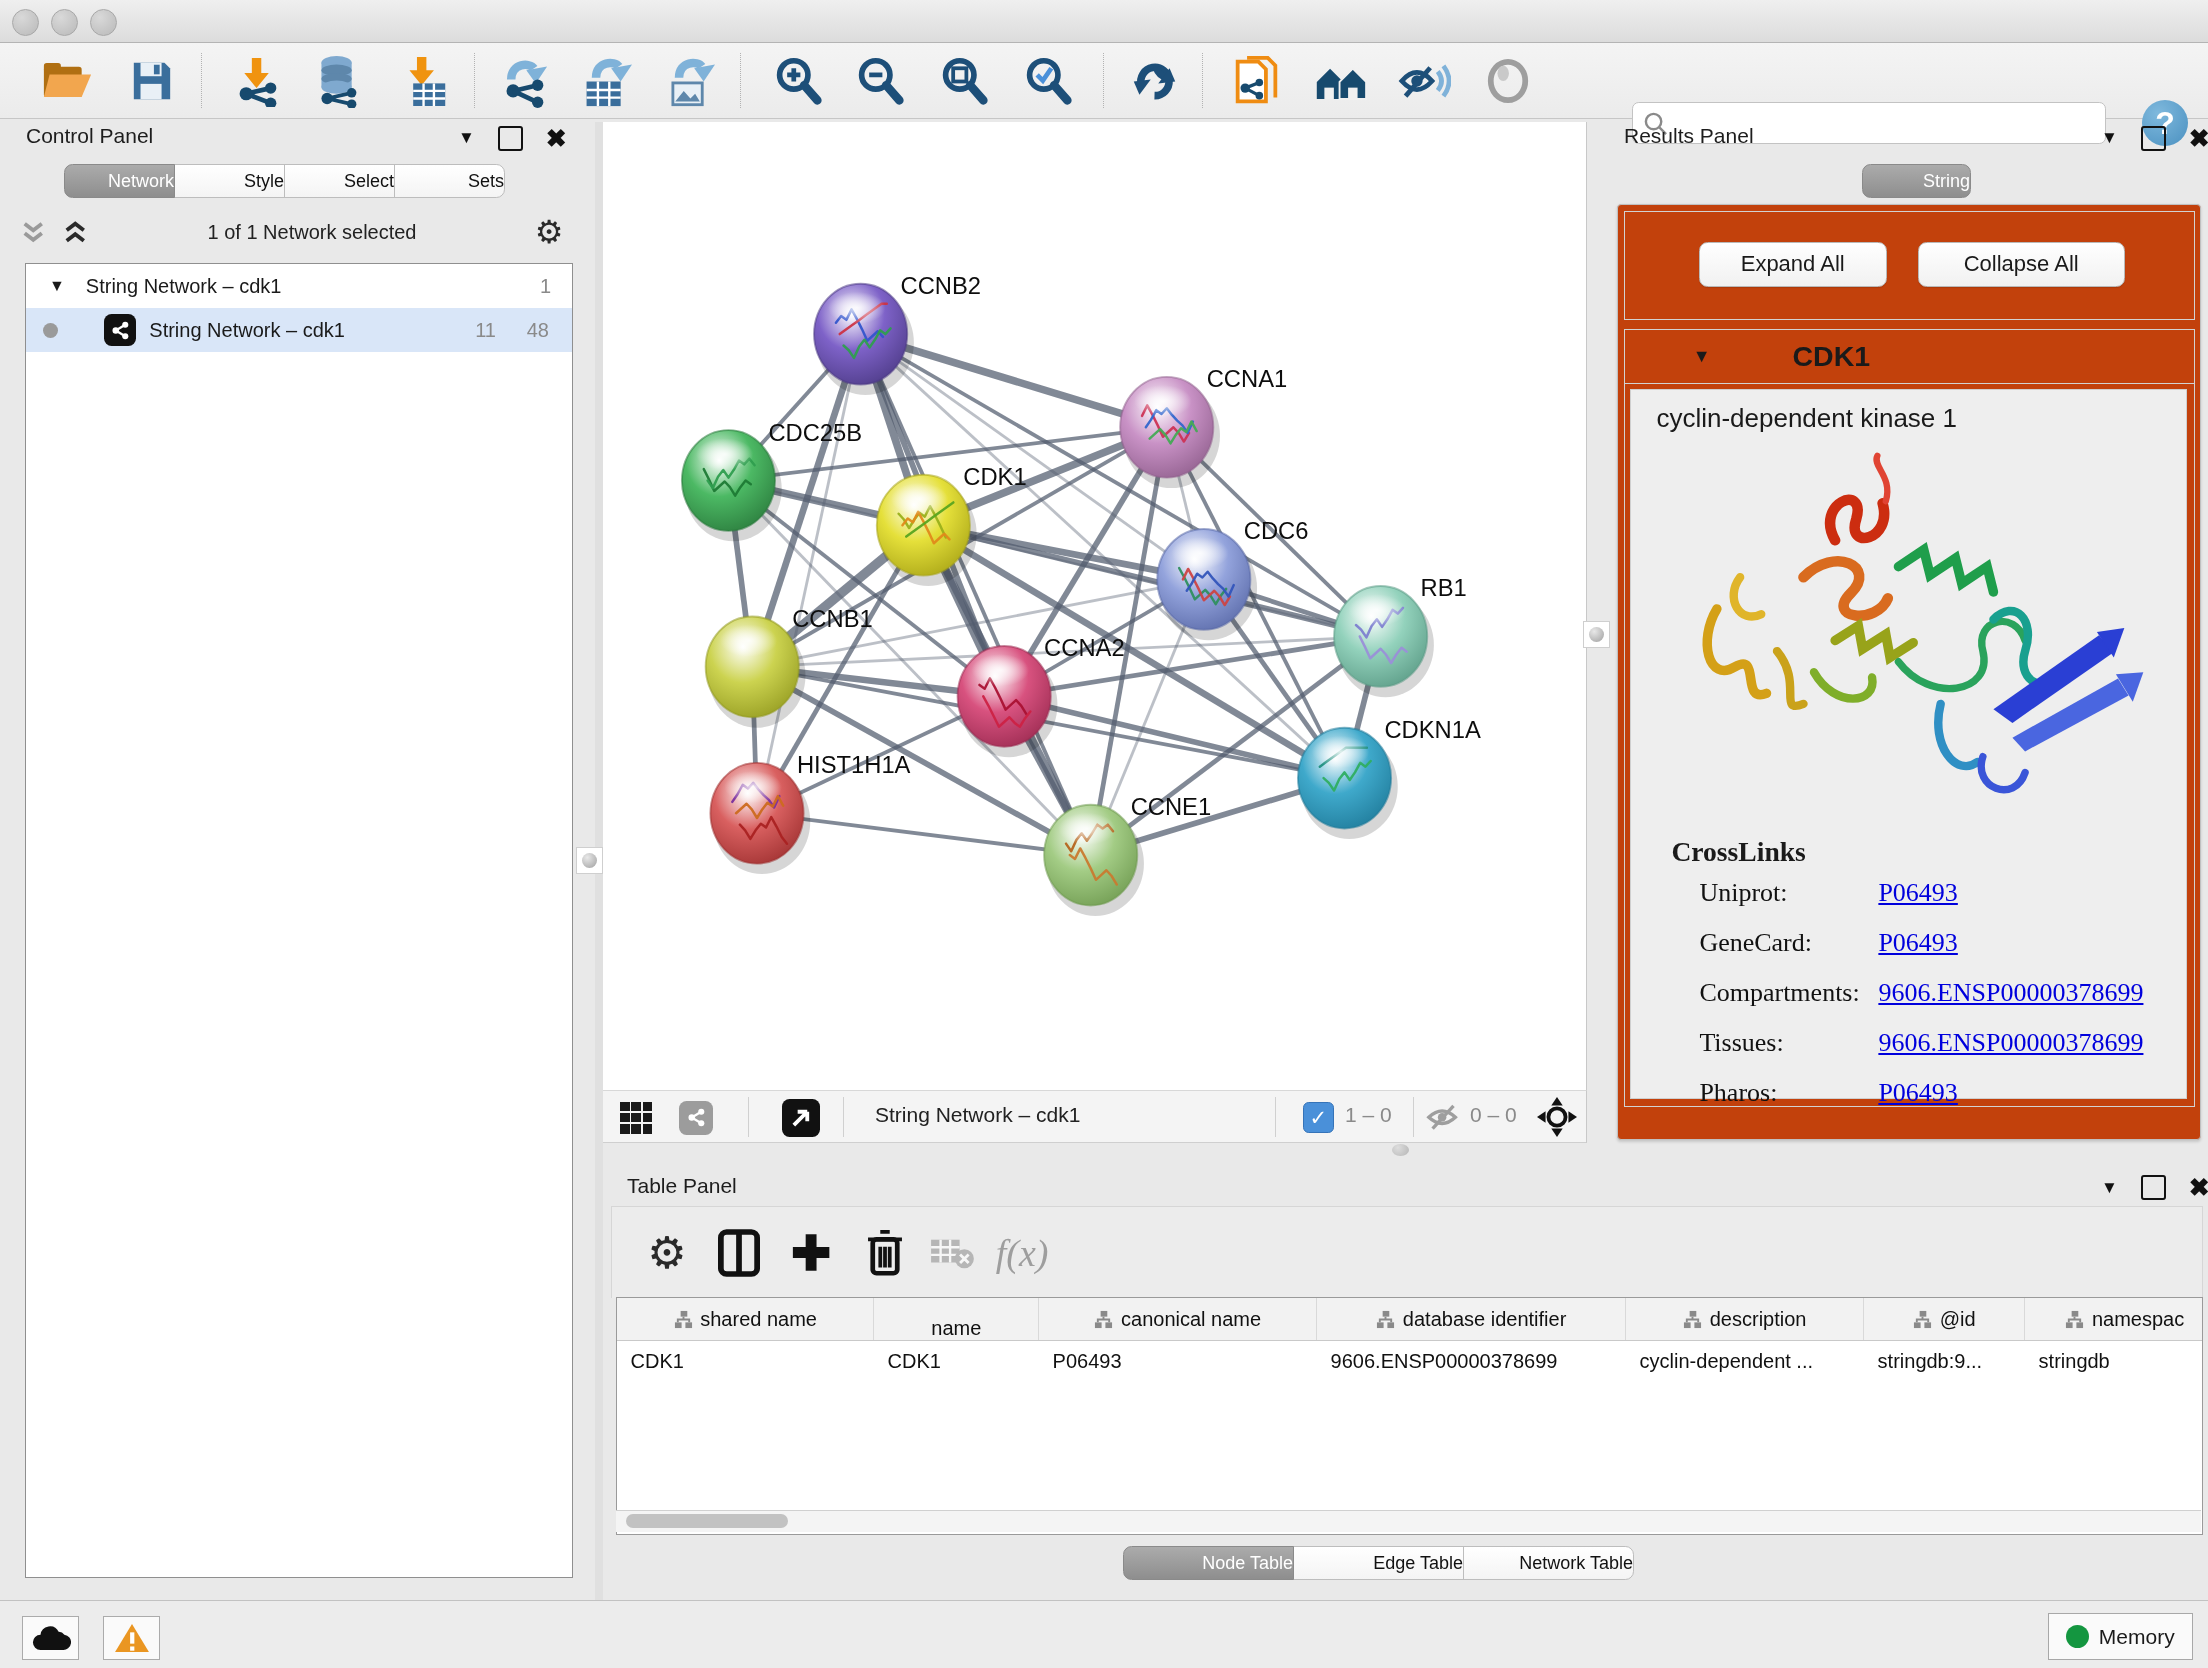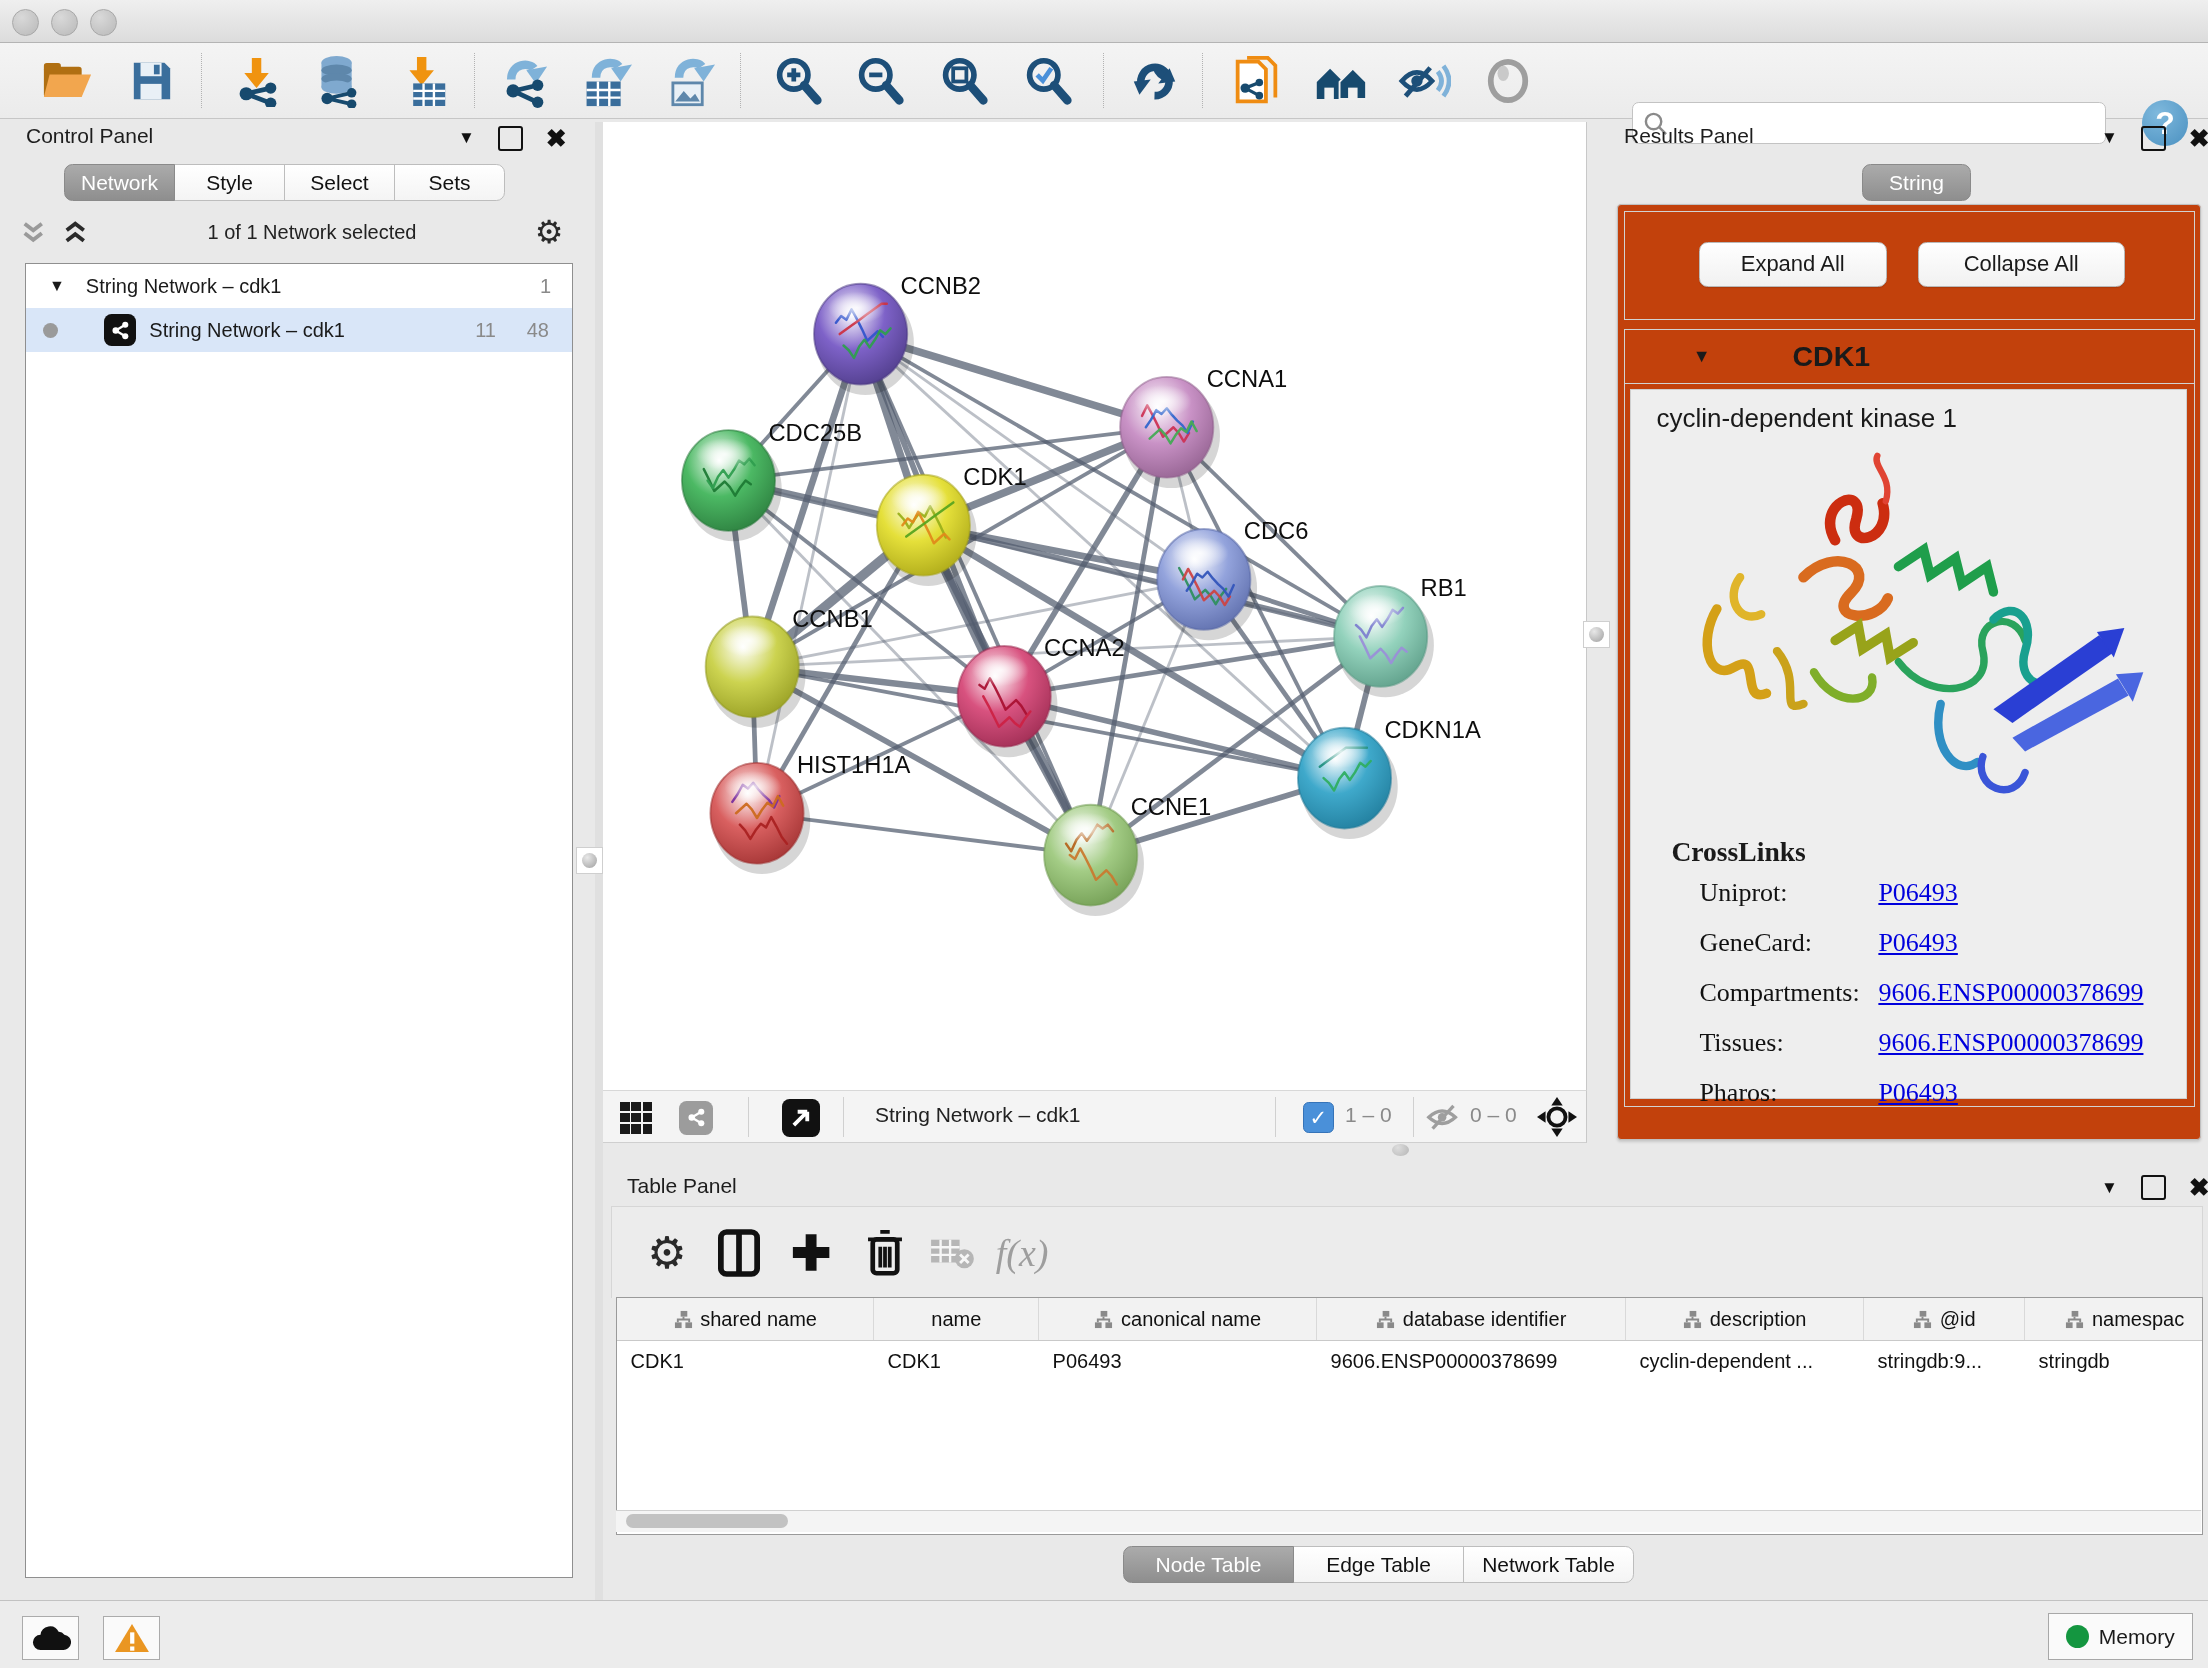--- a/index.html
+++ b/index.html
@@ -30,21 +30,21 @@
     display:flex;align-items:center;justify-content:center;}
 
   
   .phead-title{font-size:21px;color:#1d1d1d;}
   .phead-icons{position:absolute;display:flex;align-items:center;gap:23px;}
   .icon-tri{font-size:17px;color:#111;}
   .icon-box{width:21px;height:21px;border:2.9px solid #111;border-radius:2.9px;display:inline-block;}
   .icon-x{font-size:25px;font-weight:bold;color:#111;line-height:21px;}
 
   .seg{display:inline-block;border:1px solid #bdbdbd;background:linear-gradient(#ffffff,#f4f4f4);
-    color:#111;padding:5.7px 0;font-size:21px;text-align:center;margin-left:-1px;position:relative;}
+    color:#111;padding:5.7px 0;font-size:18px;text-align:right;margin-left:-1px;position:relative;}
   .seg.active{background:linear-gradient(#ababab,#8e8e8e);color:#fff;border-color:#8a8a8a;z-index:2;}
   .seg:first-child{border-radius:8.6px 0 0 8.6px;}
   .seg:last-child{border-radius:0 8.6px 8.6px 0;}
 
   
   .ctl-tabs{position:absolute;left:65px;top:42px;display:flex;}
   .ctl-tabs .seg{width:109px;}
   .subhead{position:absolute;left:19px;top:91px;width:552px;height:38px;display:flex;align-items:center;}
   .subhead .txt{flex:1;text-align:center;font-size:20px;color:#222;}
   .treebox{position:absolute;left:25px;top:141px;width:546px;height:1313px;background:#fff;
@@ -681,21 +681,21 @@
       <div class="thead" id="thead">
           <div class="th" style="width: 257px;">
             <svg width="19" height="19" viewBox="0 0 20 20">
               <rect x="7" y="1" width="7" height="6" fill="#8a8a8a"></rect>
               <rect x="1" y="13" width="7" height="6" fill="#8a8a8a"></rect>
               <rect x="12" y="13" width="7" height="6" fill="#8a8a8a"></rect>
               <path d="M10 7 V10 M4 13 V10 H16 V13" stroke="#8a8a8a" stroke-width="2" fill="none"></path>
             </svg>
             <span>shared name</span>
           </div>
-          <div class="th" style="width: 165px;">
+          <div class="th" style="width: 165px; align-items: flex-end;">
             <span>name</span>
           </div>
           <div class="th" style="width: 278px;">
             <svg width="19" height="19" viewBox="0 0 20 20">
               <rect x="7" y="1" width="7" height="6" fill="#8a8a8a"></rect>
               <rect x="1" y="13" width="7" height="6" fill="#8a8a8a"></rect>
               <rect x="12" y="13" width="7" height="6" fill="#8a8a8a"></rect>
               <path d="M10 7 V10 M4 13 V10 H16 V13" stroke="#8a8a8a" stroke-width="2" fill="none"></path>
             </svg>
             <span>canonical name</span>

